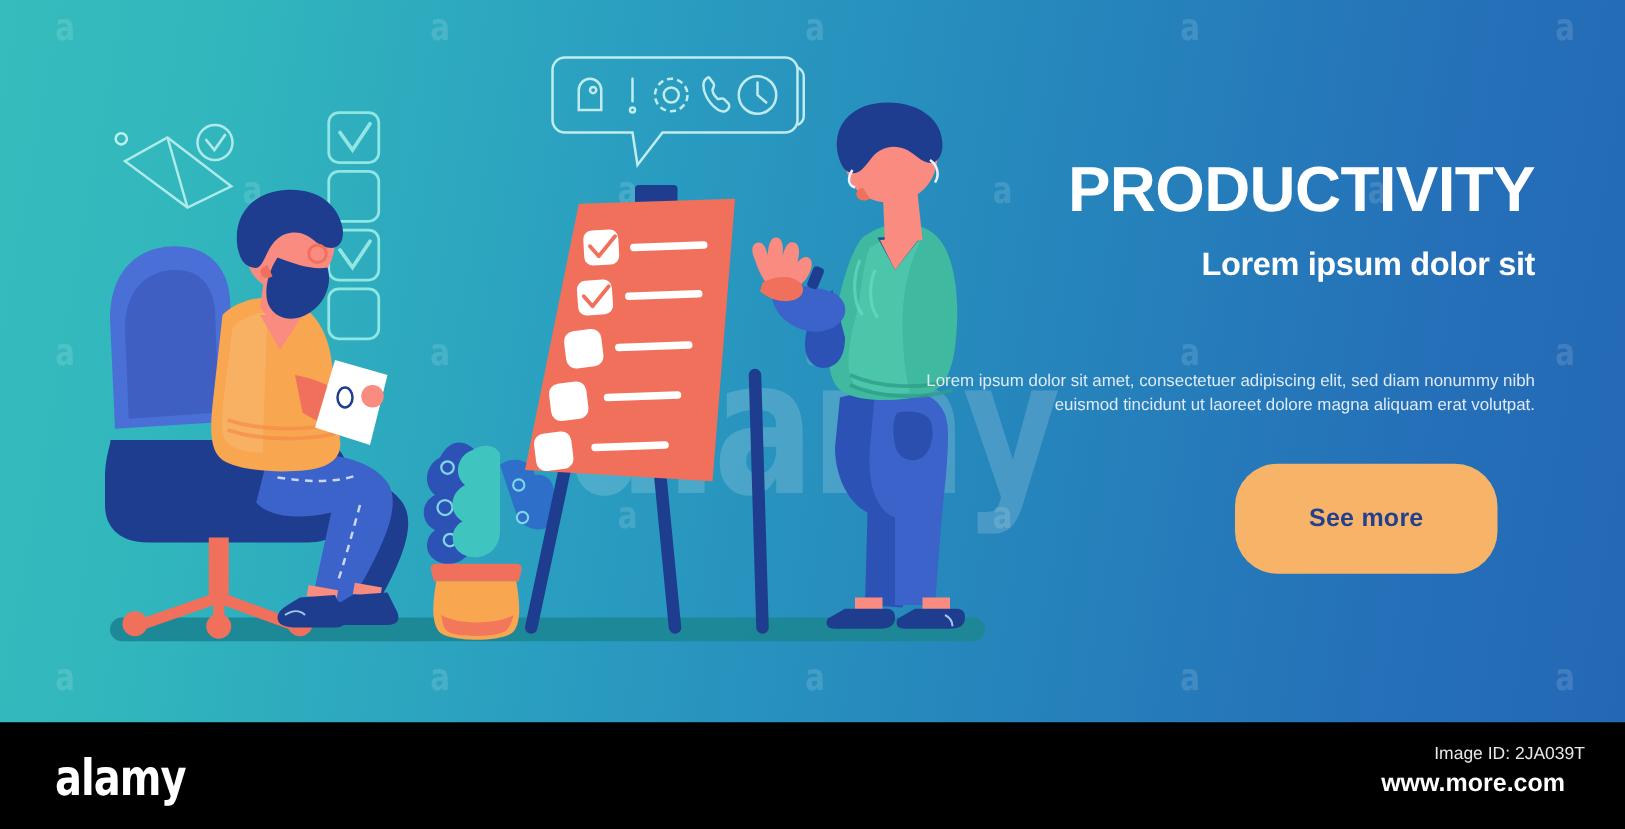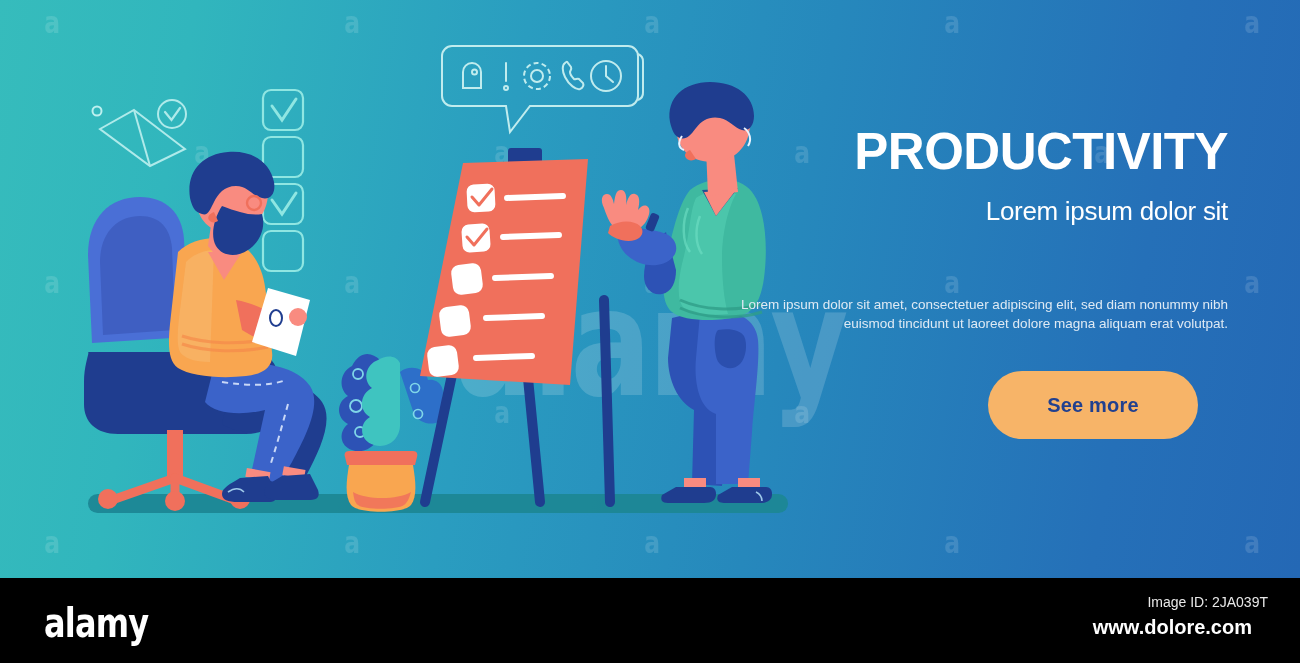--- a/index.html
+++ b/index.html
@@ -32,29 +32,29 @@
 
   
   #copy { position:absolute; left:700px; top:82px; width:528px; }
   #headline {
     font-family:"Liberation Sans", sans-serif;
     font-weight:700; font-size:51px; line-height:.92; color:#ffffff;
     text-align:right; letter-spacing:-0.5px;
   }
   #subhead {
     margin-top:20px; text-align:right; color:#ffffff;
-    font-weight:400; font-size:26px; letter-spacing:-0.3px;
+    font-weight:700; font-size:26px; letter-spacing:-0.3px;
   }
   #bodytext {
     margin-top:68px; text-align:right; color:#dfeaf4;
     font-size:13.5px; line-height:1.42; width:100%;
   }
   #cta-wrap { margin-top:38px; display:flex; justify-content:flex-end; padding-right:30px; }
   #cta {
-    width:210px; height:68px; border-radius:34px; background:#f7b468;
+    width:210px; height:88px; border-radius:34px; background:#f7b468;
     border:none; cursor:pointer; color:#21408f; font-weight:700; font-size:20px;
     font-family:"Liberation Sans", sans-serif; letter-spacing:.2px;
   }
 
   
   #footer { position:absolute; left:0; top:578px; width:1300px; height:85px; background:#000; }
   #alamy-logo {
     position:absolute; left:44px; top:22px; color:#fff;
     font-family:"DejaVu Sans", sans-serif; font-weight:700; font-size:40px;
     transform:scaleX(.80); transform-origin:left center; letter-spacing:-1px;
@@ -324,16 +324,16 @@
       <p id="bodytext">Lorem ipsum dolor sit amet, consectetuer adipiscing elit, sed diam nonummy nibh euismod tincidunt ut laoreet dolore magna aliquam erat volutpat.</p>
       <div id="cta-wrap">
         <button id="cta">See more</button>
       </div>
     </div>
   </div>
 
   <div id="footer">
     <div id="alamy-logo">alamy</div>
     <div id="img-id">Image ID: 2JA039T</div>
-    <div id="site">www.dolore.com</div>
+    <div id="site">www.more.com</div>
   </div>
 
 </div>
 
 </body></html>

